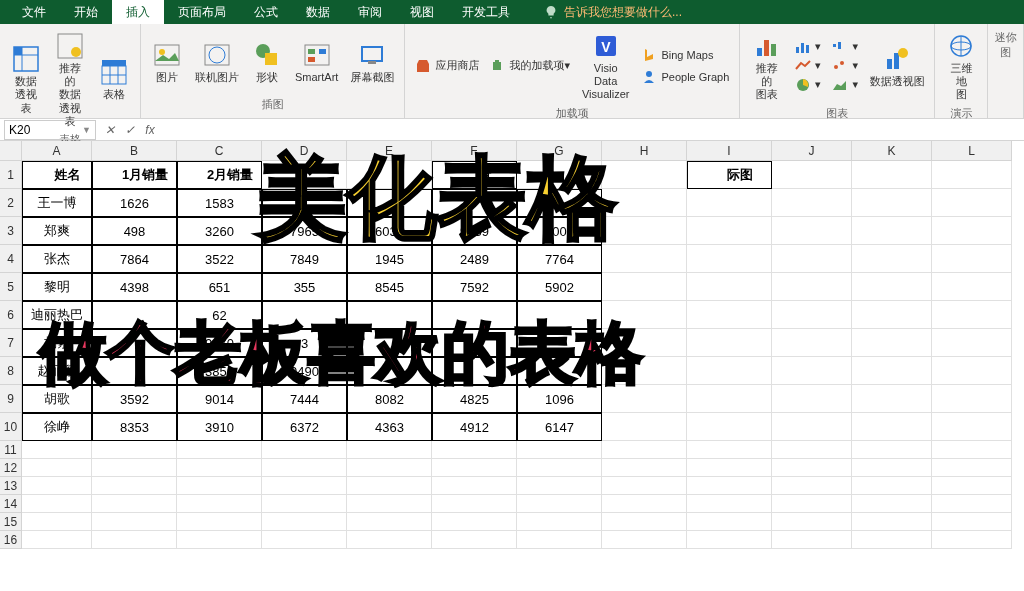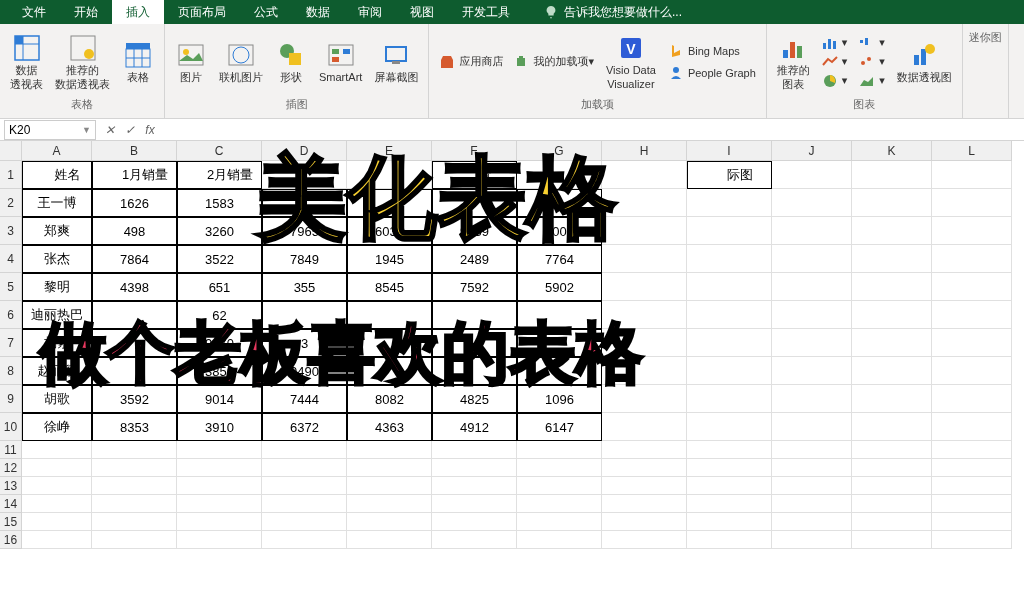--- a/index.html
+++ b/index.html
@@ -3,21 +3,21 @@
 <meta charset="utf-8">
 <style>
 * { margin: 0; padding: 0; box-sizing: border-box; font-family: "Microsoft YaHei", sans-serif; }
 body { width: 1024px; height: 591px; background: #fff; overflow: hidden; position: relative; }
 
 .title-bar { height: 24px; background: #0e5c2f; display: flex; align-items: center; padding: 0 8px; }
 .tabs { display: flex; height: 24px; justify-content: flex-end; }
 .tab { padding: 4px 14px; font-size: 12px; color: #fff; cursor: pointer; display: flex; align-items: center; }
 .tab.active { background: #fff; color: #0e5c2f; }
 .file-tab { background: #0e5c2f; }
-.tell-me { display: flex; align-items: center; color: #ffffff; font-size: 12px; margin-left: 20px; }
+.tell-me { display: flex; align-items: center; color: #fdba74; font-size: 12px; margin-left: 20px; }
 .bulb-icon { width: 14px; height: 14px; margin-right: 6px; }
 
 .ribbon { height: 95px; background: #f3f2f1; border-bottom: 1px solid #d4d4d4; display: flex; }
 .ribbon-group { display: flex; flex-direction: column; border-right: 1px solid #d4d4d4; padding: 4px 6px; }
 .ribbon-group-content { flex: 1; display: flex; align-items: center; gap: 4px; }
 .ribbon-group-label { font-size: 11px; color: #666; text-align: center; padding: 2px 0; }
 .ribbon-btn { display: flex; flex-direction: column; align-items: center; justify-content: center; padding: 2px 4px; cursor: pointer; min-width: 40px; }
 .ribbon-btn-icon { width: 32px; height: 32px; display: flex; align-items: center; justify-content: center; }
 .ribbon-btn-label { font-size: 11px; color: #333; text-align: center; line-height: 1.2; white-space: nowrap; }
 .ribbon-small-item { display: flex; align-items: center; font-size: 11px; color: #333; padding: 2px 4px; cursor: pointer; white-space: nowrap; }
@@ -31,21 +31,21 @@
 .grid-area { position: relative; height: 450px; overflow: hidden; }
 .corner { position: absolute; left: 0; top: 0; width: 22px; height: 20px; background: #f0f0f0; border-right: 1px solid #d4d4d4; border-bottom: 1px solid #d4d4d4; }
 .col-headers { position: absolute; left: 22px; top: 0; height: 20px; display: flex; }
 .col-header { background: #f0f0f0; border-right: 1px solid #d4d4d4; border-bottom: 1px solid #d4d4d4; font-size: 12px; color: #333; display: flex; align-items: center; justify-content: center; cursor: pointer; }
 .row-headers { position: absolute; left: 0; top: 20px; width: 22px; }
 .row-header { background: #f0f0f0; border-right: 1px solid #d4d4d4; border-bottom: 1px solid #d4d4d4; font-size: 12px; color: #333; display: flex; align-items: center; justify-content: center; cursor: pointer; }
 .cells { position: absolute; left: 22px; top: 20px; }
 .cell-row { display: flex; }
 .cell { border-right: 1px solid #e0e0e0; border-bottom: 1px solid #e0e0e0; font-size: 13px; display: flex; align-items: center; justify-content: center; cursor: cell; }
 .cell.data { border: 1px solid #000; }
-.cell.header-cell { font-weight: normal; padding-left: 21px; }
+.cell.header-cell { font-weight: bold; padding-left: 21px; }
 
 .overlay-text { position: absolute; font-weight: 900; -webkit-text-stroke: 3px #000; pointer-events: none; white-space: nowrap; }
 .overlay1 { top: 138px; left: 257px; font-size: 90px; color: #f8d030; }
 .overlay2 { top: 308px; left: 40px; font-size: 67px; color: #e8385f; }
 
 .col-A { width: 70px; } .col-B,.col-C,.col-D,.col-E,.col-F,.col-G,.col-H,.col-I { width: 85px; }
 .col-J,.col-K,.col-L { width: 80px; }
 .row-h { height: 28px; }
 .row-s { height: 18px; }
 </style>
@@ -256,20 +256,36 @@
               <rect x="11" y="8" width="5" height="16" fill="#2e7cd6"></rect>
               <circle cx="20" cy="8" r="5" fill="#f0c020"></circle>
             </svg>
           </div>
           <div class="ribbon-btn-label">数据透视图</div>
         </div>
     </div>
     <div class="ribbon-group-label">图表</div>
   </div>
 
+  <div class="ribbon-group">
+    <div class="ribbon-group-content">
+      <div class="ribbon-btn">
+          <div class="ribbon-btn-icon">
+            <svg width="28" height="28">
+              <circle cx="14" cy="14" r="10" fill="none" stroke="#2e7cd6" stroke-width="1.5"></circle>
+              <ellipse cx="14" cy="14" rx="10" ry="4" fill="none" stroke="#2e7cd6"></ellipse>
+              <line x1="14" y1="4" x2="14" y2="24" stroke="#2e7cd6"></line>
+            </svg>
+          </div>
+          <div class="ribbon-btn-label" style="white-space:pre-line">三维地
+图</div>
+        </div>
+    </div>
+    <div class="ribbon-group-label">演示</div>
+  </div>
 
   <div class="ribbon-group">
     <div class="ribbon-group-label">迷你图</div>
   </div>
 </div>
 
 <div class="namebox-bar">
   <div class="namebox">
       <span>K20</span>
       <span style="font-size:9px;color:#888">▼</span>

